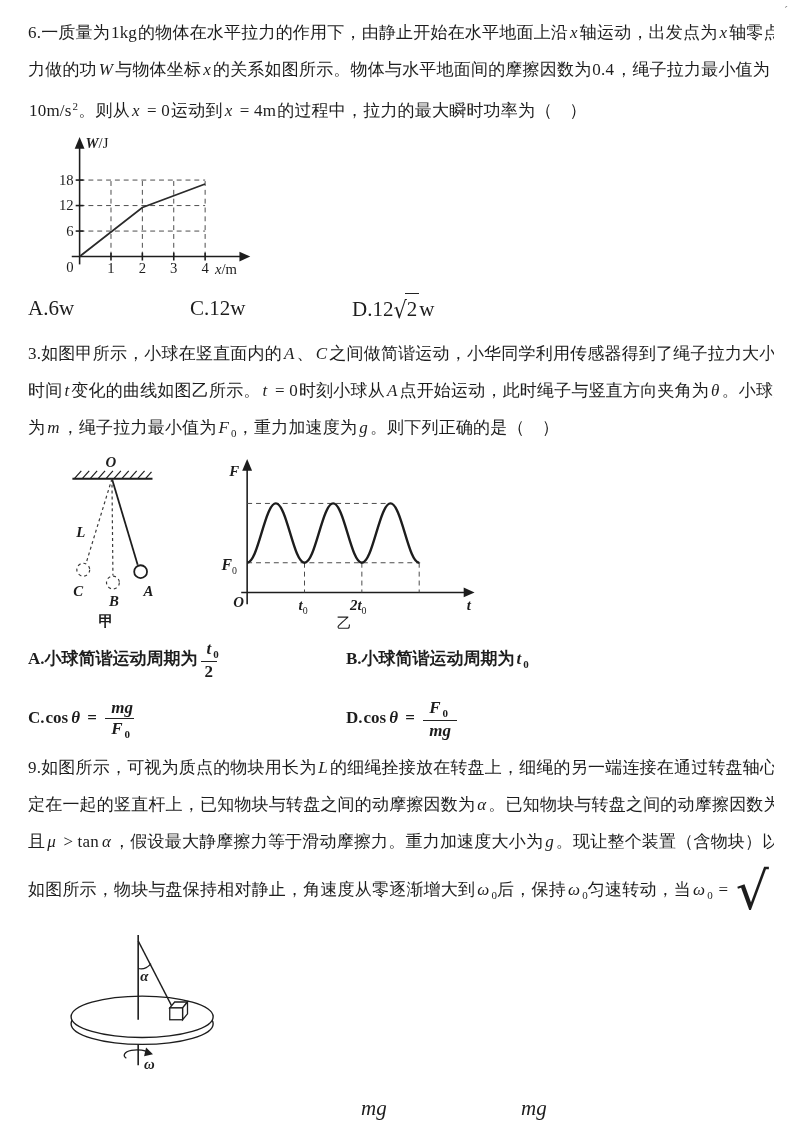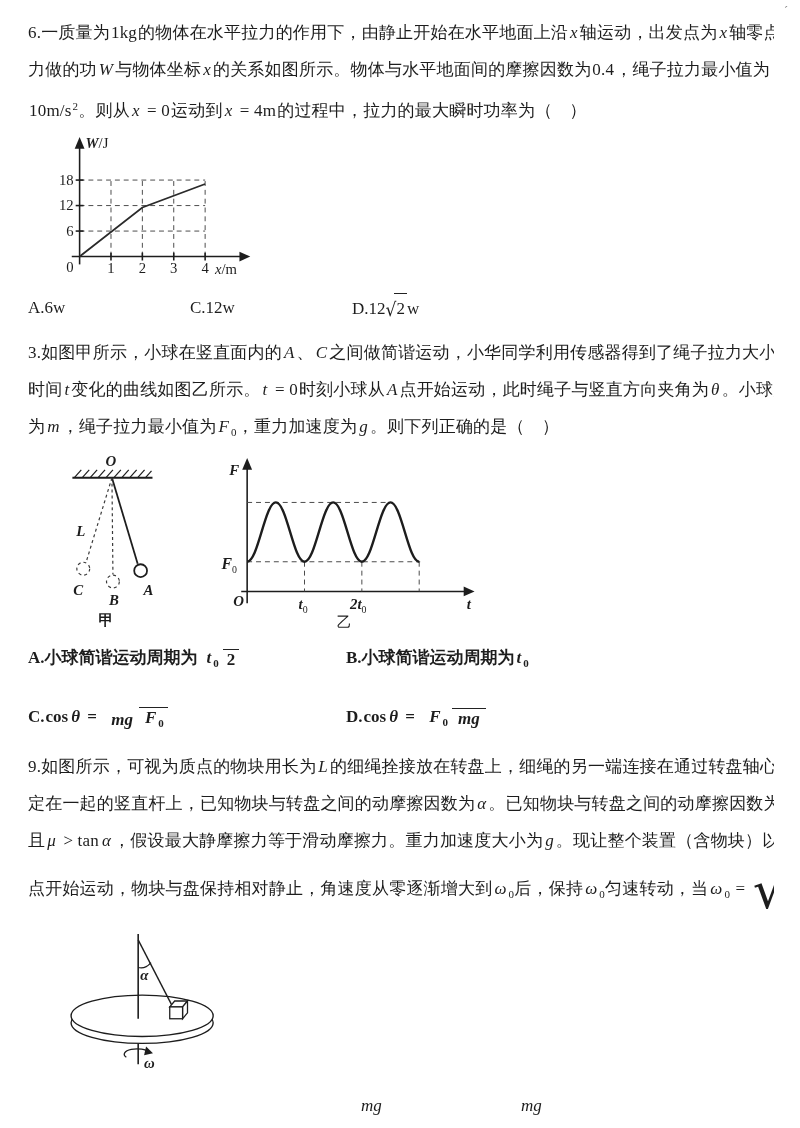--- a/index.html
+++ b/index.html
@@ -5,34 +5,34 @@
   html,body{margin:0;padding:0;background:#fff;}
   body{width:800px;height:1128px;overflow:hidden;position:relative;
        font-family:"Liberation Serif","DejaVu Serif",serif;color:#1d1d1d;}
   .page{padding:14px 26px 0 28px;}
   .line{line-height:37px;font-size:17px;white-space:nowrap;overflow:hidden;letter-spacing:0.2px;}
   .tall-line{line-height:60px;}
   .v{font-style:italic;padding:0 2px;}
   .rm{padding:0 1px;}
   .sb{font-size:11px;vertical-align:-4px;}
   .sup{font-size:11px;vertical-align:6px;}
-  .frac{display:inline-flex;flex-direction:row;align-items:flex-end;vertical-align:middle;
+  .frac{display:inline-flex;flex-direction:column;align-items:flex-start;vertical-align:middle;
         margin:0 3px;line-height:1.15;text-align:center;}
   .fn{display:block;padding:0 4px;}
   .fd{display:block;border-top:1.4px solid #222;padding:0 4px;}
   .sq{display:inline-block;white-space:nowrap;}
   .rd{display:inline-block;font-family:"DejaVu Sans",sans-serif;transform:scaleY(1.12);
       vertical-align:-1px;margin-right:-2px;}
   .rb{display:inline-block;border-top:1.4px solid #222;padding:0 2px;}
   .sq.tall{display:inline-flex;align-items:center;vertical-align:middle;margin-left:2px;}
   .sq.tall .rd{font-size:52px;line-height:0.82;transform:none;margin-right:-4px;font-weight:400;}
   .figwrap{margin:4px 0 2px 8px;}
   .figrow{display:flex;gap:34px;margin:2px 0 0 4px;align-items:flex-start;}
   .optrow{display:grid;grid-template-columns:162px 162px 160px auto;padding-left:0;
-          font-size:17px;margin:8px 0 10px 0;line-height:30px;}
+          font-size:21px;margin:8px 0 10px 0;line-height:30px;}
   .optrow7{display:grid;grid-template-columns:318px auto;font-size:17px;line-height:50px;margin:4px 0 2px 0;font-weight:bold;}
   .opt .frac{line-height:1.15;}
   svg{display:block;}
   svg text{font-family:"Liberation Serif","DejaVu Serif",serif;font-size:15px;fill:#1d1d1d;}
   .it{font-style:italic;}
   .bold{font-weight:bold;}
   .artifact{position:absolute;left:784px;top:4px;color:#888;font-size:12px;}
 </style>
 </head>
 <body>
@@ -170,21 +170,21 @@
             <span class="fn"><span class="v">F</span><span class="sb">0</span></span>
             <span class="fd"><span class="v">mg</span></span>
           </span></span>
     </div>
   </section>
 
   <section style="margin-top:6px;">
     <div class="line"><span>9.如图所示，可视为质点的物块用长为</span><span class="v">L</span><span>的细绳拴接放在转盘上，细绳的另一端连接在通过转盘轴心与盘固</span></div>
     <div class="line"><span>定在一起的竖直杆上，已知物块与转盘之间的动摩擦因数为</span><span class="v">α</span><span>。已知物块与转盘之间的动摩擦因数为</span></div>
     <div class="line"><span>且</span><span class="v">μ</span><span class="rm"> &gt; tan</span><span class="v">α</span><span>，假设最大静摩擦力等于滑动摩擦力。重力加速度大小为</span><span class="v">g</span><span>。现让整个装置（含物块）以竖直</span></div>
-    <div class="line tall-line"><span>点开始运动，物块与盘保持相对静止，角速度从零逐渐增大到</span><span class="v">ω</span><span class="sb">0</span><span>后，保持</span><span class="v">ω</span><span class="sb">0</span><span>匀速转动，当</span><span class="v">ω</span><span class="sb">0</span><span class="rm"> = </span><span class="sq tall">
+    <div class="line tall-line"><span>如图所示，物块与盘保持相对静止，角速度从零逐渐增大到</span><span class="v">ω</span><span class="sb">0</span><span>后，保持</span><span class="v">ω</span><span class="sb">0</span><span>匀速转动，当</span><span class="v">ω</span><span class="sb">0</span><span class="rm"> = </span><span class="sq tall">
           <span class="rd">√</span>
         </span></div>
 
     <div class="figwrap">
       <svg width="230" height="146" viewBox="0 0 230 148">
         <line x1="102" y1="6" x2="102" y2="92" stroke="#1d1d1d" stroke-width="1.6"></line>
         <ellipse cx="106" cy="96" rx="72" ry="21" fill="none" stroke="#1d1d1d" stroke-width="1.4"></ellipse>
         <ellipse cx="106" cy="89" rx="72" ry="21" fill="#ffffff" stroke="#1d1d1d" stroke-width="1.4"></ellipse>
         <line x1="102" y1="68" x2="102" y2="92" stroke="#1d1d1d" stroke-width="1.6"></line>
         <line x1="102" y1="117" x2="102" y2="138" stroke="#1d1d1d" stroke-width="1.6"></line>

